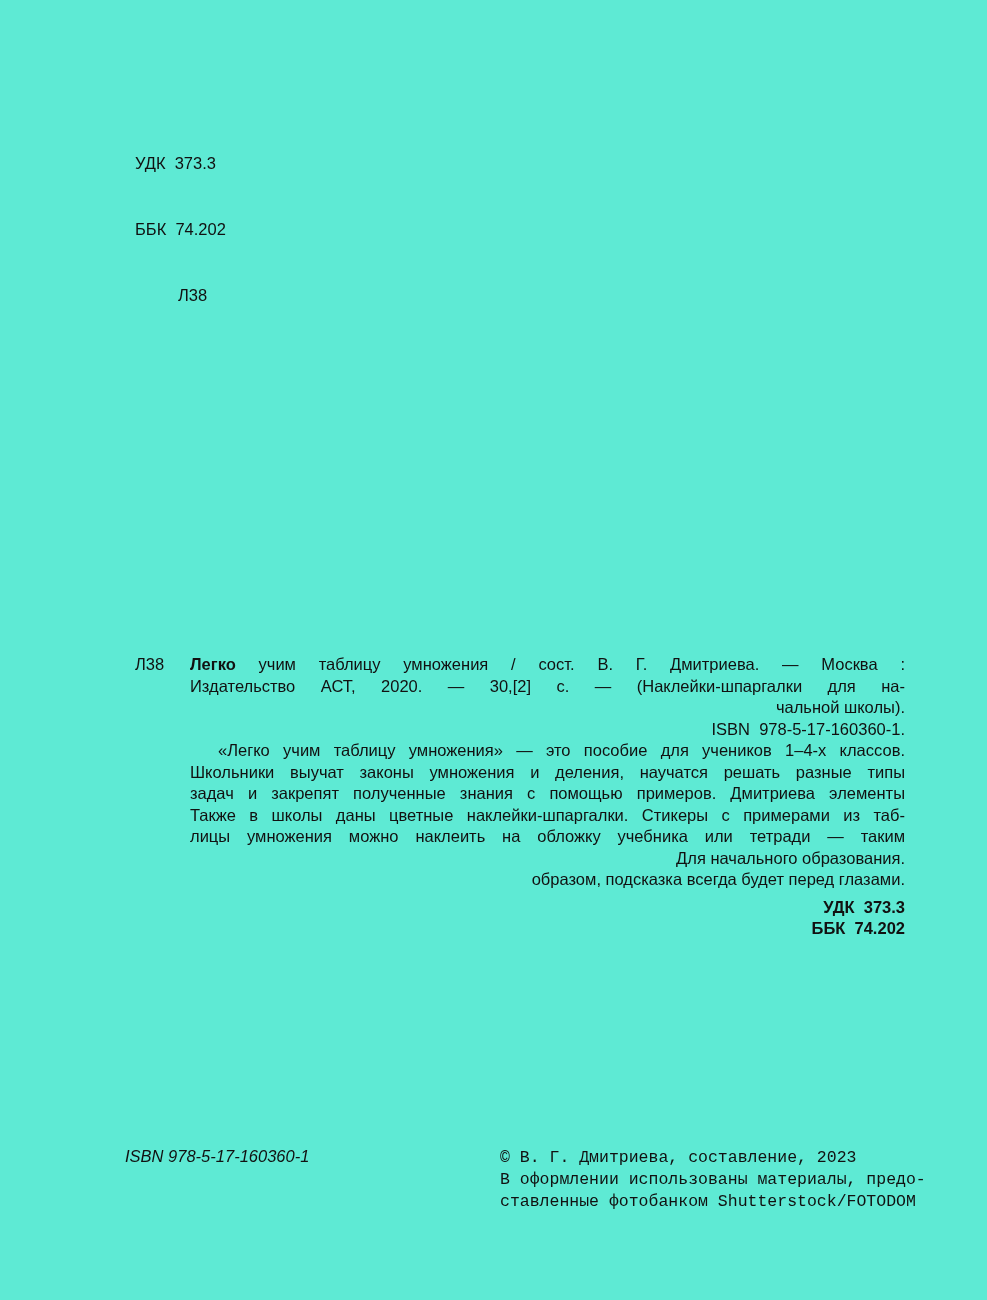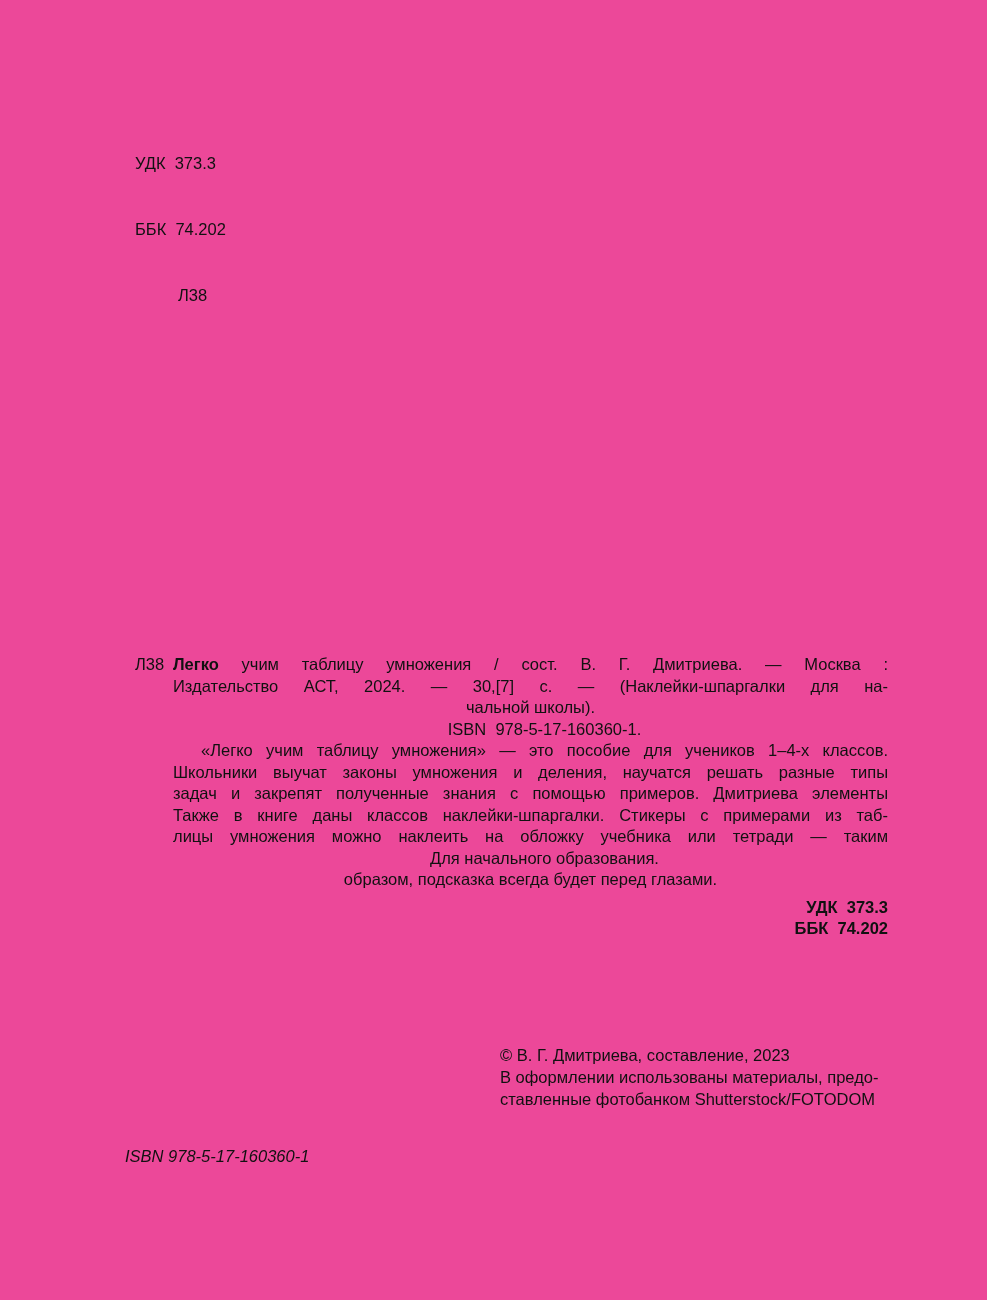--- a/index.html
+++ b/index.html
@@ -4,21 +4,21 @@
 <style>
   html, body {
     margin: 0;
     padding: 0;
     background: #ffffff;
   }
   .page {
     position: relative;
     width: 987px;
     height: 1300px;
-    background: #ec4899;
+    background: #5eead4;
     font-family: "Liberation Sans", sans-serif;
     color: #111111;
     font-size: 16.5px;
     line-height: 21.5px;
   }
   
   .top-codes {
     position: absolute;
     left: 135px;
     top: 108px;
@@ -34,49 +34,50 @@
     left: 135px;
     top: 654px;
     width: 770px;
   }
   .bib-label {
     position: absolute;
     left: 0;
     top: 0;
   }
   .text-block {
-    margin-left: 38px;
+    margin-left: 55px;
     width: 715px;
   }
   .line-just {
     text-align: justify;
     text-align-last: justify;
   }
   .line-left {
-    text-align: center;
+    text-align: right;
   }
   .indent {
     text-indent: 28px;
   }
   .bold {
     font-weight: bold;
   }
   .codes-right {
     text-align: right;
     font-weight: bold;
     margin-top: 6px;
     line-height: 21.5px;
   }
   
   .footer-copyright {
     position: absolute;
     left: 500px;
-    top: 1044px;
+    top: 1147px;
     width: 430px;
     line-height: 22px;
+    font-family: Liberation Mono, monospace;
   }
   .footer-isbn {
     position: absolute;
     left: 125px;
     top: 1146px;
     font-style: italic;
   }
 </style>
 </head>
 <body>
@@ -87,29 +88,29 @@
     <div>УДК&nbsp;&nbsp;373.3</div>
     <div>ББК&nbsp;&nbsp;74.202</div>
     <div class="shifted">Л38</div>
   </div>
 
   <div class="main-block">
     <div class="bib-label">Л38</div>
     <div class="text-block">
 
       <div class="line-just"><span class="bold">Легко</span><span> учим таблицу умножения / сост. В. Г. Дмитриева. — Москва :</span></div>
-      <div class="line-just">Издательство АСТ, 2024. — 30,[7] с. — (Наклейки-шпаргалки для на-</div>
+      <div class="line-just">Издательство АСТ, 2020. — 30,[2] с. — (Наклейки-шпаргалки для на-</div>
       <div class="line-left">чальной школы).</div>
 
       <div class="line-left indent">ISBN&nbsp;&nbsp;978-5-17-160360-1.</div>
 
       <div class="line-just indent">«Легко учим таблицу умножения» — это пособие для учеников 1–4-х классов.</div>
       <div class="line-just">Школьники выучат законы умножения и деления, научатся решать разные типы</div>
       <div class="line-just">задач и закрепят полученные знания с помощью примеров. Дмитриева элементы</div>
-      <div class="line-just">Также в книге даны классов наклейки-шпаргалки. Стикеры с примерами из таб-</div>
+      <div class="line-just">Также в школы даны цветные наклейки-шпаргалки. Стикеры с примерами из таб-</div>
       <div class="line-just">лицы умножения можно наклеить на обложку учебника или тетради — таким</div>
       <div class="line-left indent">Для начального образования.</div>
 
       <div class="line-left">образом, подсказка всегда будет перед глазами.</div>
 
       <div class="codes-right">
         <div>УДК&nbsp;&nbsp;373.3</div>
         <div>ББК&nbsp;&nbsp;74.202</div>
       </div>
 

